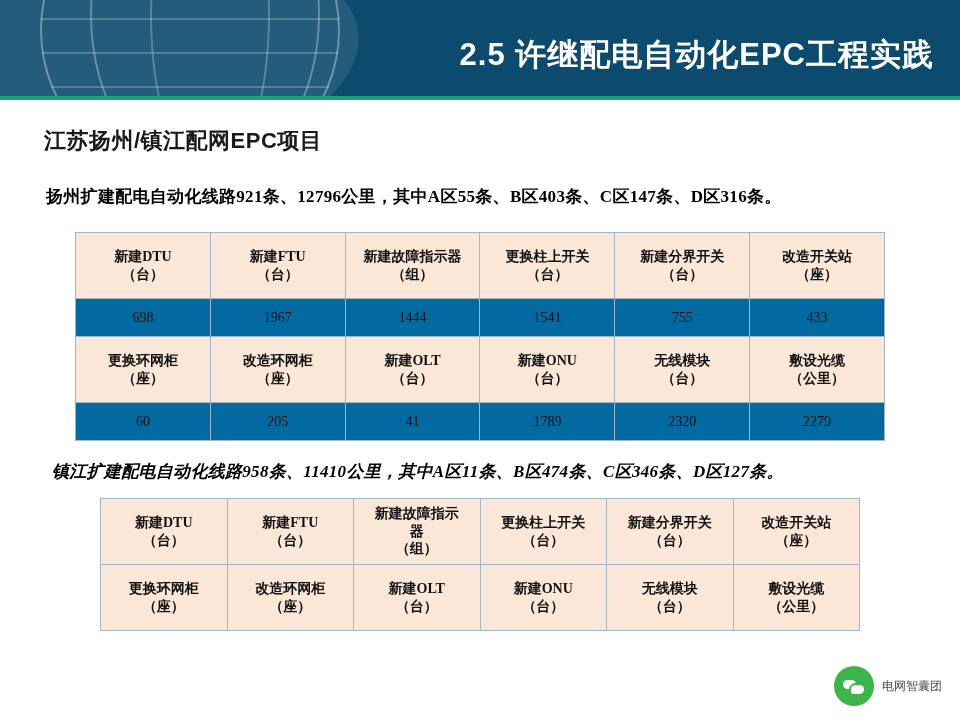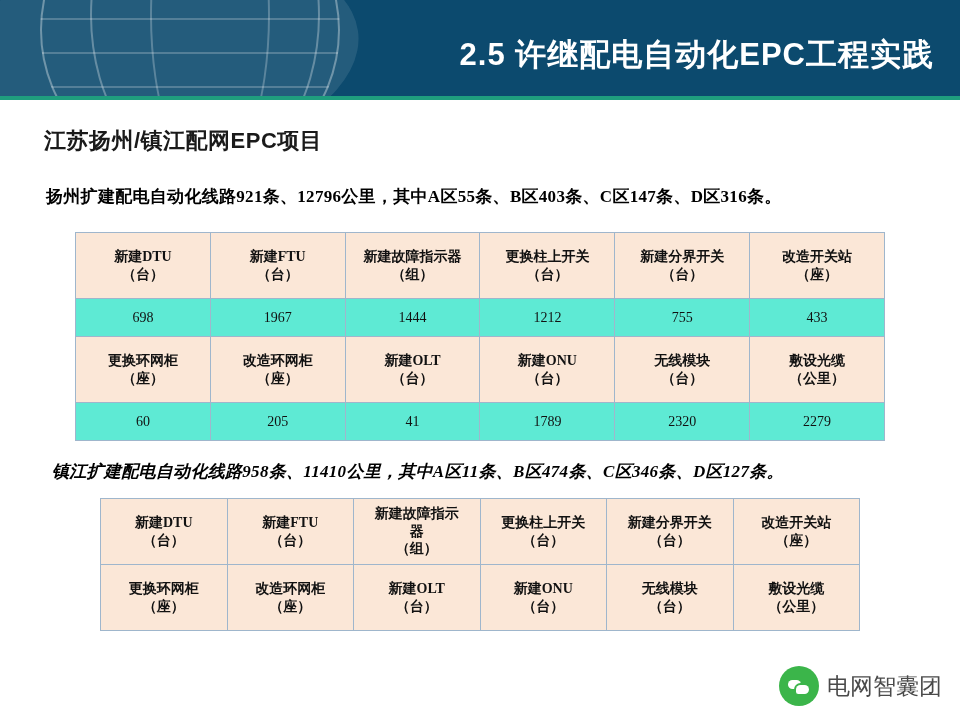--- a/index.html
+++ b/index.html
@@ -112,21 +112,21 @@
     color: #111111;
     line-height: 1.25;
     padding: 4px 14px;
   }
   table.datatable td.head {
     background: #fbe7d7;
     font-weight: bold;
     height: 66px;
   }
   table.datatable td.val {
-    background: #5eead4;
+    background: #0369a1;
     height: 38px;
     font-weight: normal;
   }
   .cell-line { display: block; }
 
   
   .wm {
     position: absolute;
     right: 18px; bottom: 14px;
     display: flex;
@@ -150,21 +150,21 @@
   .wm-badge::after {
     content: "";
     position: absolute;
     left: 17px; top: 19px;
     width: 13px; height: 9px;
     border-radius: 6px 6px 6px 3px;
     background: #ffffff;
     box-shadow: 0 0 0 2px #3bb54a;
   }
   .wm-text {
-    font-size: 23px;
+    font-size: 12px;
     color: #4a4a4a;
     font-family: "Liberation Serif", serif;
   }
 </style>
 </head>
 <body>
 
 <div class="slide">
 
   <div class="header">
@@ -206,21 +206,21 @@
         </td>
         <td class="head">
           <span class="cell-line">改造开关站</span>
           <span class="cell-line">（座）</span>
         </td>
       </tr>
       <tr>
         <td class="val">698</td>
         <td class="val">1967</td>
         <td class="val">1444</td>
-        <td class="val">1212</td>
+        <td class="val">1541</td>
         <td class="val">755</td>
         <td class="val">433</td>
       </tr>
       <tr>
         <td class="head">
           <span class="cell-line">更换环网柜</span>
           <span class="cell-line">（座）</span>
         </td>
         <td class="head">
           <span class="cell-line">改造环网柜</span>

